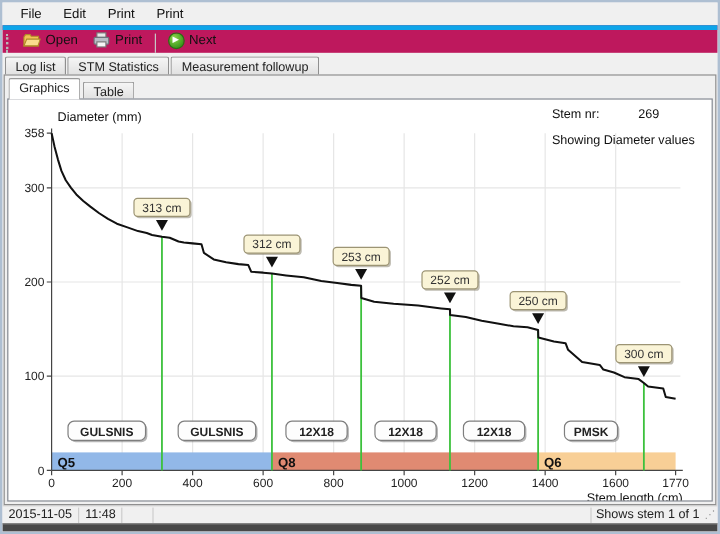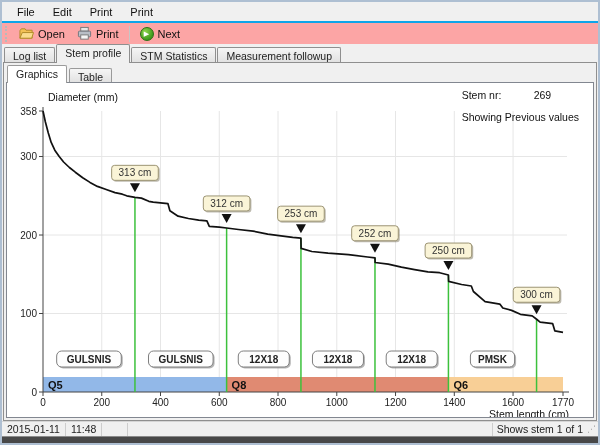--- a/index.html
+++ b/index.html
@@ -8,21 +8,21 @@
     width:600px; height:445px;
     border:2px solid #aebfd2;
     background:#f0f0f0;
     display:flex; flex-direction:column;
     position:relative; overflow:hidden;
   }
   
   .menubar { height:19px; display:flex; align-items:center; padding-left:6px; background:#f0f0f0; }
   .menu-item { font-size:11px; color:#111; padding:2px 9px; cursor:default; }
   
-  .toolbar { height:23px; display:flex; align-items:center; background:#fca5a5; border-top:2px solid #0ea5e9; padding-left:2px; }
+  .toolbar { height:23px; display:flex; align-items:flex-end; background:#be185d; border-top:4px solid #0ea5e9; padding-left:2px; }
   .tb-grip { width:5px; height:16px; border-left:2px dotted #b9b9b9; margin:0 3px 0 1px; }
   .tb-btn { display:flex; align-items:center; gap:4px; font-size:11px; color:#111; padding:2px 5px; border:1px solid transparent; border-radius:2px; }
   .tb-sep { width:1px; height:16px; background:#c6c6c6; margin:0 4px; }
   .icon16 { width:15px; height:15px; display:inline-block; }
   .nav-circle { width:14px; height:14px; border-radius:50%;
     background:radial-gradient(circle at 35% 30%, #8ed44a, #3f9b1e 70%, #2d7a14);
     border:1px solid #2a6e12; color:#fff; font-size:7px; line-height:12px; text-align:center;
     display:inline-flex; align-items:center; justify-content:center; }
   
   .tabbar { display:flex; align-items:flex-end; height:19px; padding-left:2px; }
@@ -96,21 +96,20 @@
     </span>
     <span class="tb-sep"></span>
     <span class="tb-btn">
       <span class="nav-circle">▶</span>
       <span>Next</span>
     </span>
   </div>
 
   <div class="tabbar">
     <span class="tab">Log list</span>
-    <span class="tab active">Stem profile</span>
     <span class="tab">STM Statistics</span>
     <span class="tab">Measurement followup</span>
   </div>
 
   <div class="tabpage">
     <div class="subtabbar">
       <span class="subtab active">Graphics</span>
       <span class="subtab">Table</span>
     </div>
     <div class="graphics-panel">
@@ -238,27 +237,27 @@
     <rect class="cutbox" x="506.2593220338983" y="202.24430597335623" width="46.599999999999994" height="15" rx="3"></rect>
     <text class="cuttxt" text-anchor="middle" x="529.5593220338983" y="213.24430597335623">300 cm</text>
     <polygon points="524.5593220338983,220.24430597335623 534.5593220338983,220.24430597335623 529.5593220338983,229.24430597335623" fill="#111"></polygon>
           </g>
         </svg>
       <div class="info-block">
         <div class="info-row">
           <span class="lbl">Stem nr:</span>
           <span>269</span>
         </div>
-        <div class="info-note">Showing Previous values</div>
+        <div class="info-note">Showing Diameter values</div>
       </div>
     </div>
   </div>
 
   <div class="statusbar">
-    <span class="sb-cell">2015-01-11</span>
+    <span class="sb-cell">2015-11-05</span>
     <span class="sb-cell">11:48</span>
     <span class="sb-cell" style="width:26px"></span>
     <span class="sb-fill"></span>
     <span class="sb-right">Shows stem 1 of 1</span>
     <span class="sb-grip">⋰</span>
   </div>
 
   <div class="bottom-strip"></div>
 </div>
 

